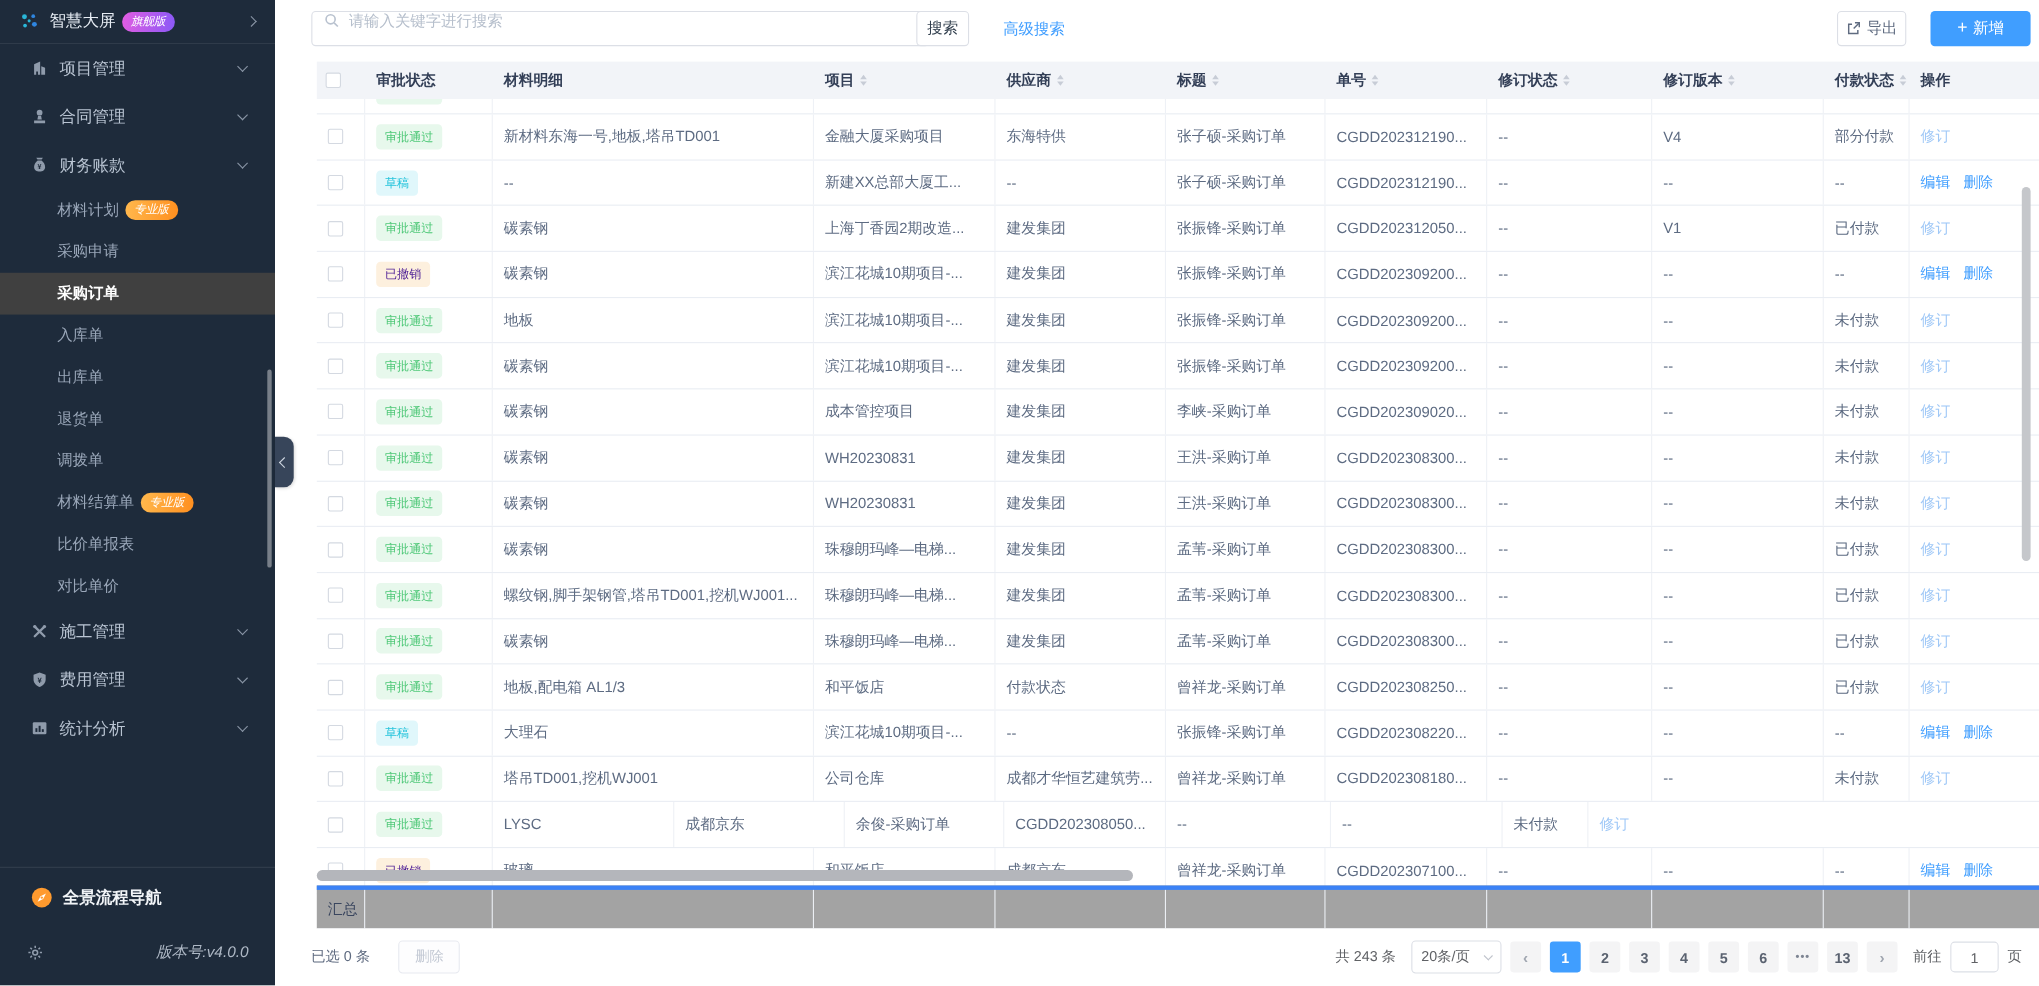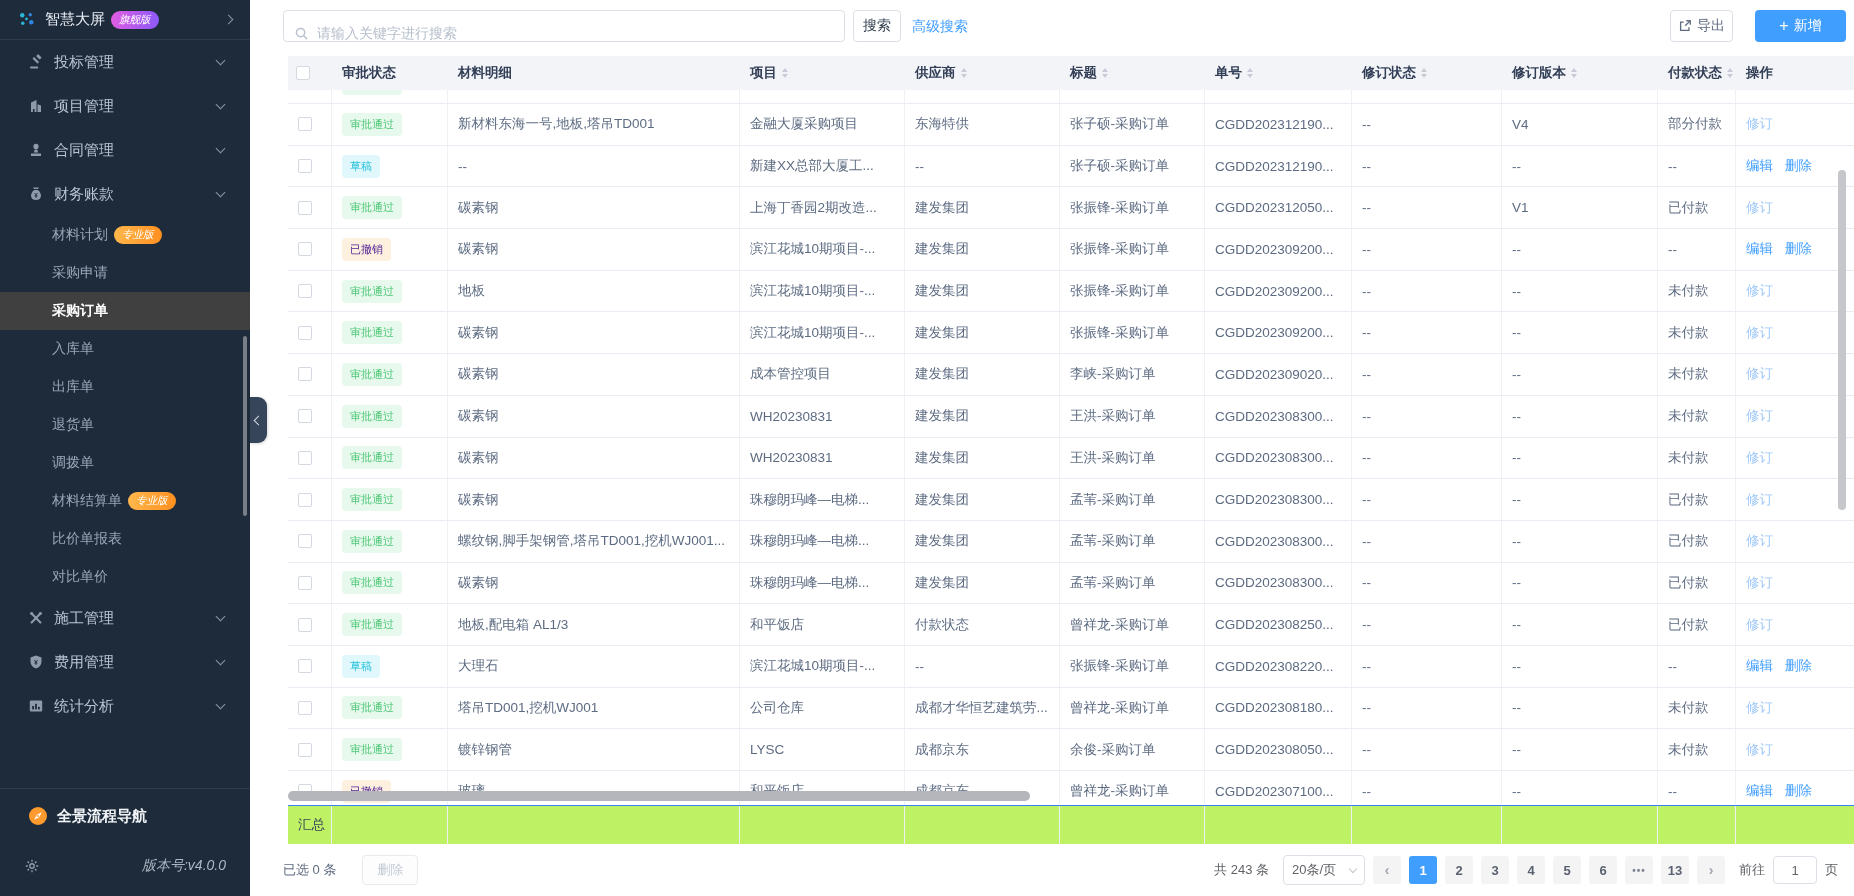--- a/index.html
+++ b/index.html
@@ -27,25 +27,25 @@
   .side-divider { position:absolute; left:0; right:0; top:788px; border-top:1px solid rgba(255,255,255,.08); }
   .side-nav { position:absolute; top:798px; left:0; right:0; height:36px; display:flex; align-items:center; padding-left:28px; }
   .side-nav .nlabel { font-size:15px; color:#f2f5f8; font-weight:600; margin-left:9px; }
   .side-version { position:absolute; top:848px; left:0; right:0; height:36px; display:flex; align-items:center; padding:0 24px; }
   .side-version .vlabel { margin-left:auto; font-size:14px; color:#aeb8c5;font-style:italic; }
   .side-scroll { position:absolute; right:3px; top:336px; width:4px; height:180px; background:rgba(255,255,255,.4); border-radius:2px; }
   .collapse-tab { position:absolute; left:250px; top:397px; width:17px; height:46px; background:#37455a; border-radius:0 9px 9px 0; display:flex; align-items:center; justify-content:center; cursor:pointer; z-index:6; box-shadow:1px 1px 3px rgba(0,0,0,.15); }
 
   
   .main { position:absolute; left:250px; top:0; width:1604px; height:896px; background:#fff; }
-  .search-input { position:absolute; left:33px; top:10px; width:562px; height:32px; border:1px solid #dcdfe6; border-radius:4px; display:flex; align-items:flex-end; padding:0 10px; }
+  .search-input { position:absolute; left:33px; top:10px; width:562px; height:32px; border:1px solid #dcdfe6; border-radius:4px; display:flex; align-items:flex-start; padding:0 10px; }
   .search-input input { border:none; outline:none; flex:1; margin-left:8px; font-size:14px; color:#333; font-family:inherit; }
   .search-input input::placeholder { color:#b6bfcc; }
   .btn { display:flex; align-items:center; justify-content:center; border-radius:4px; font-size:14px; cursor:pointer; }
-  .btn-search { position:absolute; left:603px; top:10px; width:48px; height:32px; border:1px solid #dcdfe6; background:#fff; color:#33404f; }
+  .btn-search { position:absolute; left:583px; top:10px; width:48px; height:32px; border:1px solid #dcdfe6; background:#fff; color:#33404f; }
   .lnk-adv { position:absolute; left:662px; top:18px; font-size:14px; color:#409eff; cursor:pointer; }
   .btn-export { position:absolute; left:1420px; top:10px; width:63px; height:32px; border:1px solid #dcdfe6; background:#fff; color:#5f6b80; gap:5px; }
   .btn-add { position:absolute; left:1505px; top:10px; width:91px; height:32px; background:#409eff; color:#fff; gap:5px; }
   .btn-add .plus { font-size:16px; line-height:1; }
 
   
   .table { position:absolute; left:38px; top:56px; width:1566px; }
   .thead { display:flex; height:34px; background:#f2f4f8; align-items:center; }
   .th { font-size:13.5px; font-weight:700; color:#333f57; display:flex; align-items:center; padding-left:10px; height:100%; flex-shrink:0; overflow:hidden; white-space:nowrap; }
   .sort { display:inline-flex; flex-direction:column; gap:2px; margin-left:5px; }
@@ -62,21 +62,21 @@
   .td.c10 { border-right:none; }
   .cb { width:14px; height:14px; border:1px solid #d4d9e1; border-radius:2px; background:#fff; display:inline-block; cursor:pointer; }
   .badge { font-size:11px; padding:4px 8px; border-radius:4px; white-space:nowrap; }
   .b-approved { background:#e7f8ec; color:#4fc878; }
   .b-draft { background:#e0f7fb; color:#27c4dc; }
   .b-revoked { background:#fdf0de; color:#4c1d95;font-family:Liberation Serif, serif; }
   .lnk { color:#409eff; cursor:pointer; margin-right:12px; font-size:13.5px; }
   .lnk.light { color:#9fc8f7; }
   .hbar { position:absolute; left:38px; top:791px; width:742px; height:10px; background:#b4b6bb; border-radius:5px; cursor:pointer; z-index:3; }
   .vbar { position:absolute; left:1588px; top:170px; width:8px; height:340px; background:#c5c7cb; border-radius:4px; cursor:pointer; z-index:3; }
-  .sumrow { position:absolute; left:38px; top:805px; width:1566px; height:40px; background:#bef264; border-top:1px solid #3b82f6; border-bottom:1px solid #e6eaf0; display:flex; }
+  .sumrow { position:absolute; left:38px; top:805px; width:1566px; height:40px; background:#a3a3a3; border-top:4px solid #3b82f6; border-bottom:1px solid #e6eaf0; display:flex; }
   .sc { height:100%; flex-shrink:0; border-right:1px solid #eceff4; display:flex; align-items:center; padding-left:10px; }
   .sc.c10 { border-right:none; }
   .sumlabel { font-size:13.5px; color:#39455e; white-space:nowrap; overflow:visible; }
 
   
   .footer { position:absolute; left:0; right:0; bottom:0; height:52px; display:flex; align-items:center; padding:0 16px 0 33px; background:#fff; }
   .sel-text { font-size:13px; color:#5f6b80; white-space:nowrap; }
   .btn-del { margin-left:26px; width:56px; height:30px; border:1px solid #e8eaf0; border-radius:4px; background:#fdfdfe; color:#c3c9d4; font-size:13px; display:flex; align-items:center; justify-content:center; cursor:not-allowed; }
   .pager { margin-left:auto; display:flex; align-items:center; gap:8px; }
   .total { font-size:13px; color:#606266; margin-right:6px; white-space:nowrap; }
@@ -102,31 +102,20 @@
           <circle cx="12.5" cy="10.5" r="2.1" fill="#2f86e0"></circle>
           <circle cx="4.5" cy="11.5" r="1.6" fill="#29b6d8"></circle>
           <circle cx="8" cy="7.5" r="1.3" fill="#29b6d8"></circle>
         </svg>
     </span>
     <span class="llabel">智慧大屏</span>
     <span class="ver-badge">旗舰版</span>
     <span class="chev right" style="margin-left:auto"></span>
   </div>
   <div class="side-menu" id="side-menu">
-      <div class="mod">
-        <span class="micon">
-          <svg width="16" height="16" viewBox="0 0 16 16" fill="currentColor">
-            <rect x="8.4" y="1.4" width="5" height="2.8" rx="0.6" transform="rotate(45 10.9 2.8)"></rect>
-            <rect x="4.2" y="5.2" width="7.2" height="2.2" rx="0.5" transform="rotate(45 7.8 6.3)"></rect>
-            <rect x="2" y="12.6" width="8.2" height="1.8" rx="0.9"></rect>
-          </svg>
-        </span>
-        <span class="mlabel">投标管理</span>
-        <span class="chev down"></span>
-      </div>
       <div class="mod">
         <span class="micon">
           <svg width="16" height="16" viewBox="0 0 16 16" fill="currentColor">
             <path d="M3 14V4.5L8.5 2v12h-2v-3H4.9v3zM9.5 14V6.2l3.5 1.3V14z"></path>
           </svg>
         </span>
         <span class="mlabel">项目管理</span>
         <span class="chev down"></span>
       </div>
       <div class="mod">
@@ -651,21 +640,20 @@
           </div>
         </div>
         <div class="trow">
           <div class="ri">
             <div class="td c0">
               <span class="cb"></span>
             </div>
             <div class="td c1">
               <span class="badge b-approved">审批通过</span>
             </div>
-            <div class="td c2">镀锌钢管</div>
             <div class="td c3">LYSC</div>
             <div class="td c4">成都京东</div>
             <div class="td c5">余俊-采购订单</div>
             <div class="td c6">CGDD202308050...</div>
             <div class="td c7">--</div>
             <div class="td c8">--</div>
             <div class="td c9">未付款</div>
             <div class="td c10 ops">
               <span class="lnk light">修订</span>
             </div>

